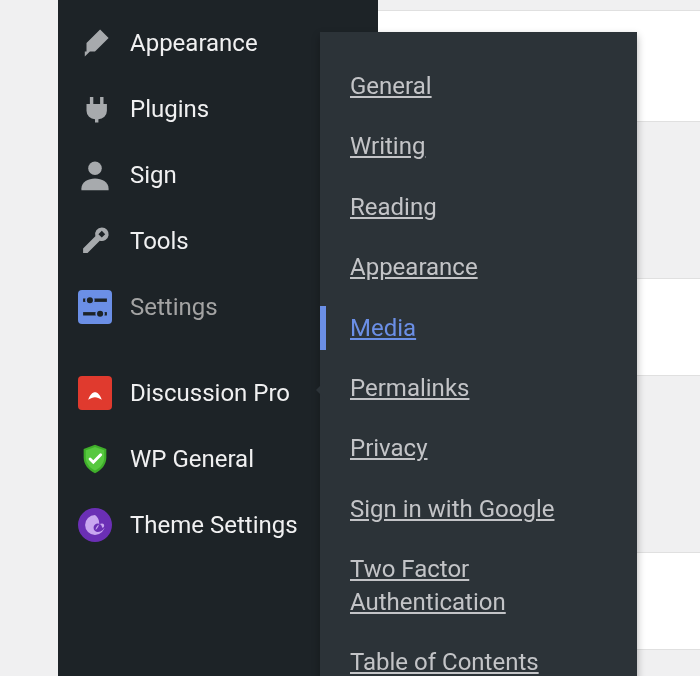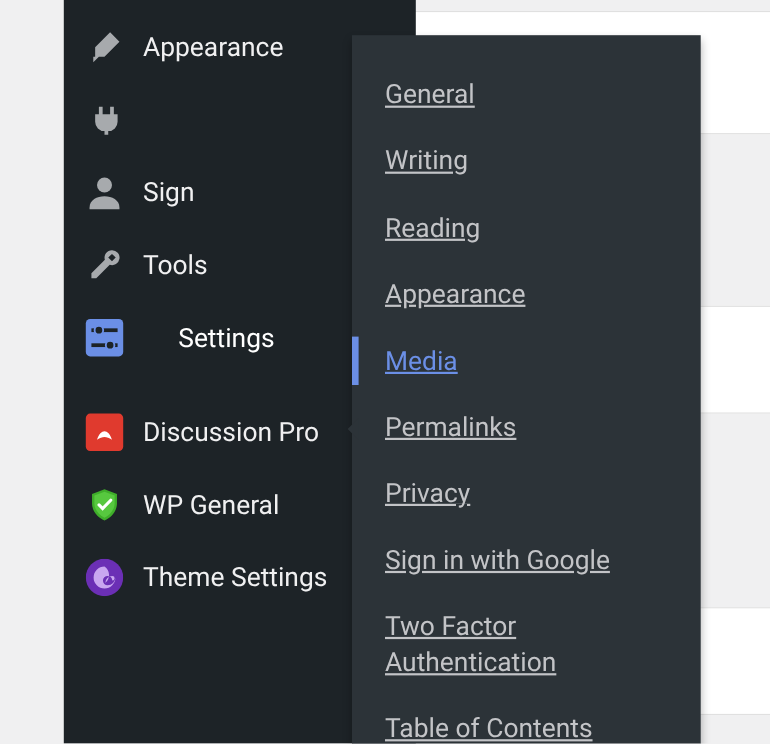--- a/index.html
+++ b/index.html
@@ -25,22 +25,21 @@
   .menu-item {
     display: flex;
     align-items: center;
     padding: 16px 20px;
     font-size: 24px;
     color: #f0f0f1;
     cursor: pointer;
     position: relative;
   }
   .menu-item.current {
-    color: #ffffff;
-    gap: 32px;
+    color: #a3a3a3;
   }
   .menu-item .icon {
     width: 34px;
     height: 34px;
     margin-right: 18px;
     display: flex;
     align-items: center;
     justify-content: center;
     flex-shrink: 0;
   }
@@ -149,20 +148,21 @@
     </span>
     <span>Appearance</span>
   </div>
 
   <div class="menu-item">
     <span class="icon">
       <svg viewBox="0 0 20 20" fill="#a7aaad">
           <path d="M7 3v4H5v4a5 5 0 005 5v2h2v-2a5 5 0 005-5V7h-2V3h-2v4H9V3H7z"></path>
         </svg>
     </span>
+    <span>Plugins</span>
   </div>
 
   <div class="menu-item">
     <span class="icon">
       <svg viewBox="0 0 20 20" fill="#a7aaad">
           <circle cx="10" cy="6" r="4"></circle>
           <path d="M2 18c0-4 4-6 8-6s8 2 8 6v1H2v-1z"></path>
         </svg>
     </span>
     <span>Sign</span>

